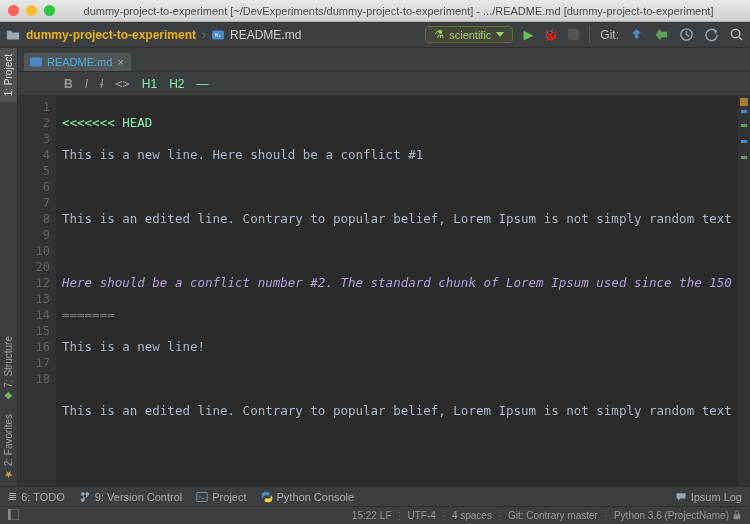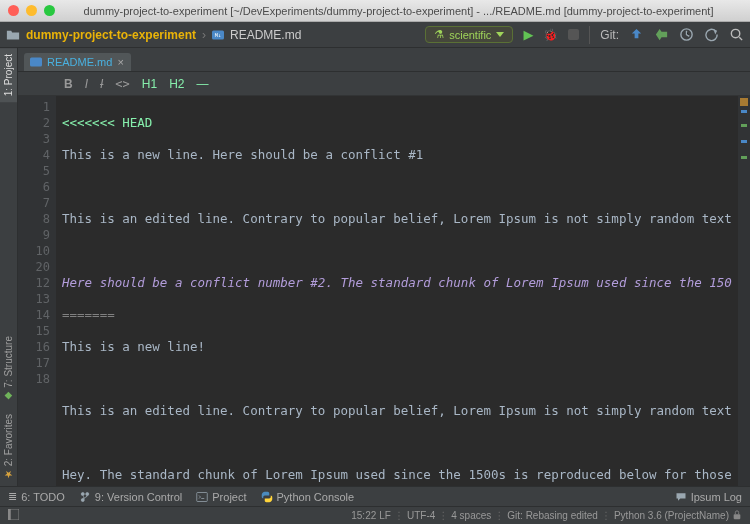--- a/index.html
+++ b/index.html
@@ -199,21 +199,20 @@
 <span class="cline">This is a new line. Here should be a conflict #1</span>
 <span class="cline"></span>
 <span class="cline">This is an edited line. Contrary to popular belief, Lorem Ipsum is not simply random text</span>
 <span class="cline"></span>
 <span class="cline c-del">Here should be a conflict number #2. The standard chunk of Lorem Ipsum used since the 150</span>
 <span class="cline c-delmark">=======</span>
 <span class="cline">This is a new line!</span>
 <span class="cline"></span>
 <span class="cline">This is an edited line. Contrary to popular belief, Lorem Ipsum is not simply random text</span>
 <span class="cline"></span>
-<span class="cline">Hey. The standard chunk of Lorem Ipsum used since the 1500s is reproduced below for those</span>
 
 
 
 
 
 
         <div class="stripe"></div>
         <div class="stripe-top"></div>
       </div>
       <div class="right-margin">
@@ -270,21 +269,21 @@
       </svg>
   </span>
   <div class="st-right">
     <span>15:22</span>
     <span>LF</span>
       <span class="st-sep">⋮</span>
     <span>UTF-4</span>
       <span class="st-sep">⋮</span>
     <span>4 spaces</span>
       <span class="st-sep">⋮</span>
-    <span>Git: Rebasing edited</span>
+    <span>Git: Contrary master</span>
       <span class="st-sep">⋮</span>
     <span>Python 3.6 (ProjectName)</span>
     <span class="padlock"><svg viewBox="0 0 12 12">
           <rect x="2" y="5" width="8" height="6" rx="1" fill="#888"></rect>
           <path d="M4 5V3a2 2 0 114 0v2" fill="none" stroke="#888"></path>
         </svg></span>
   </div>
 </div>
 
 </body></html>

